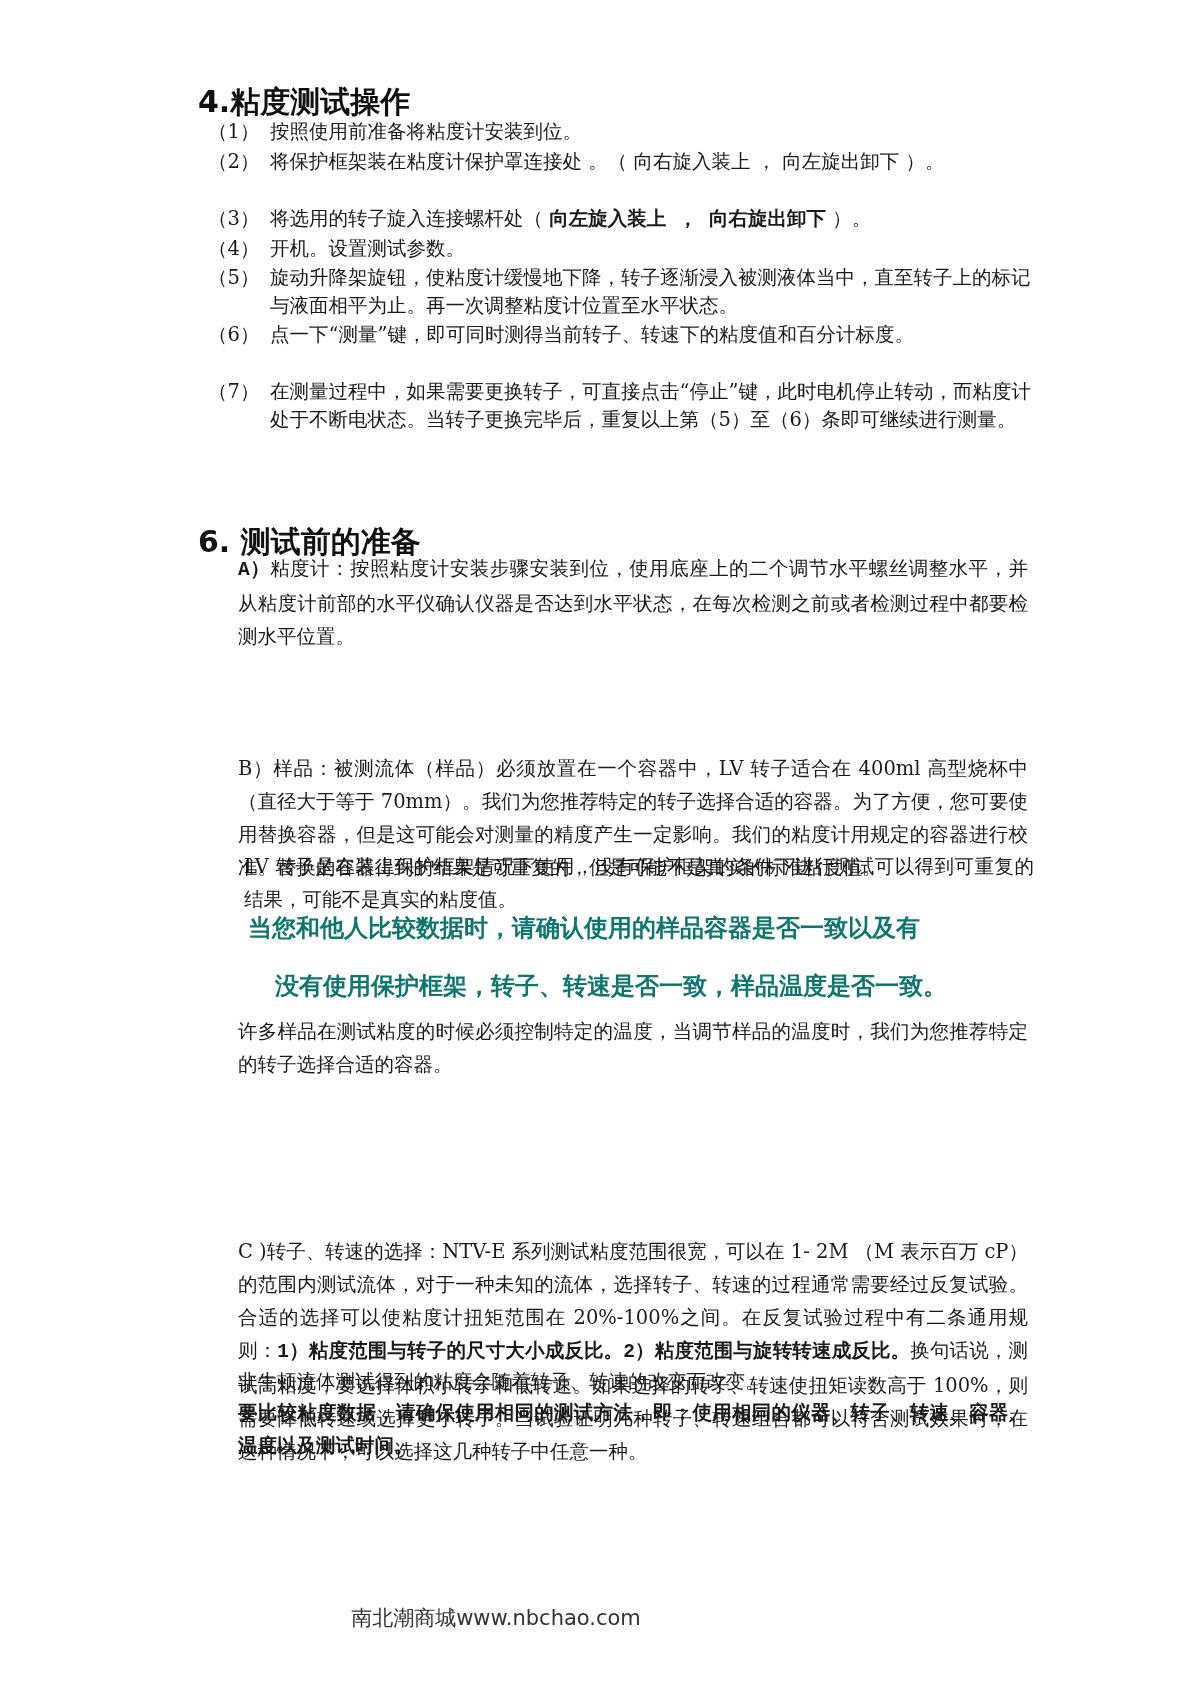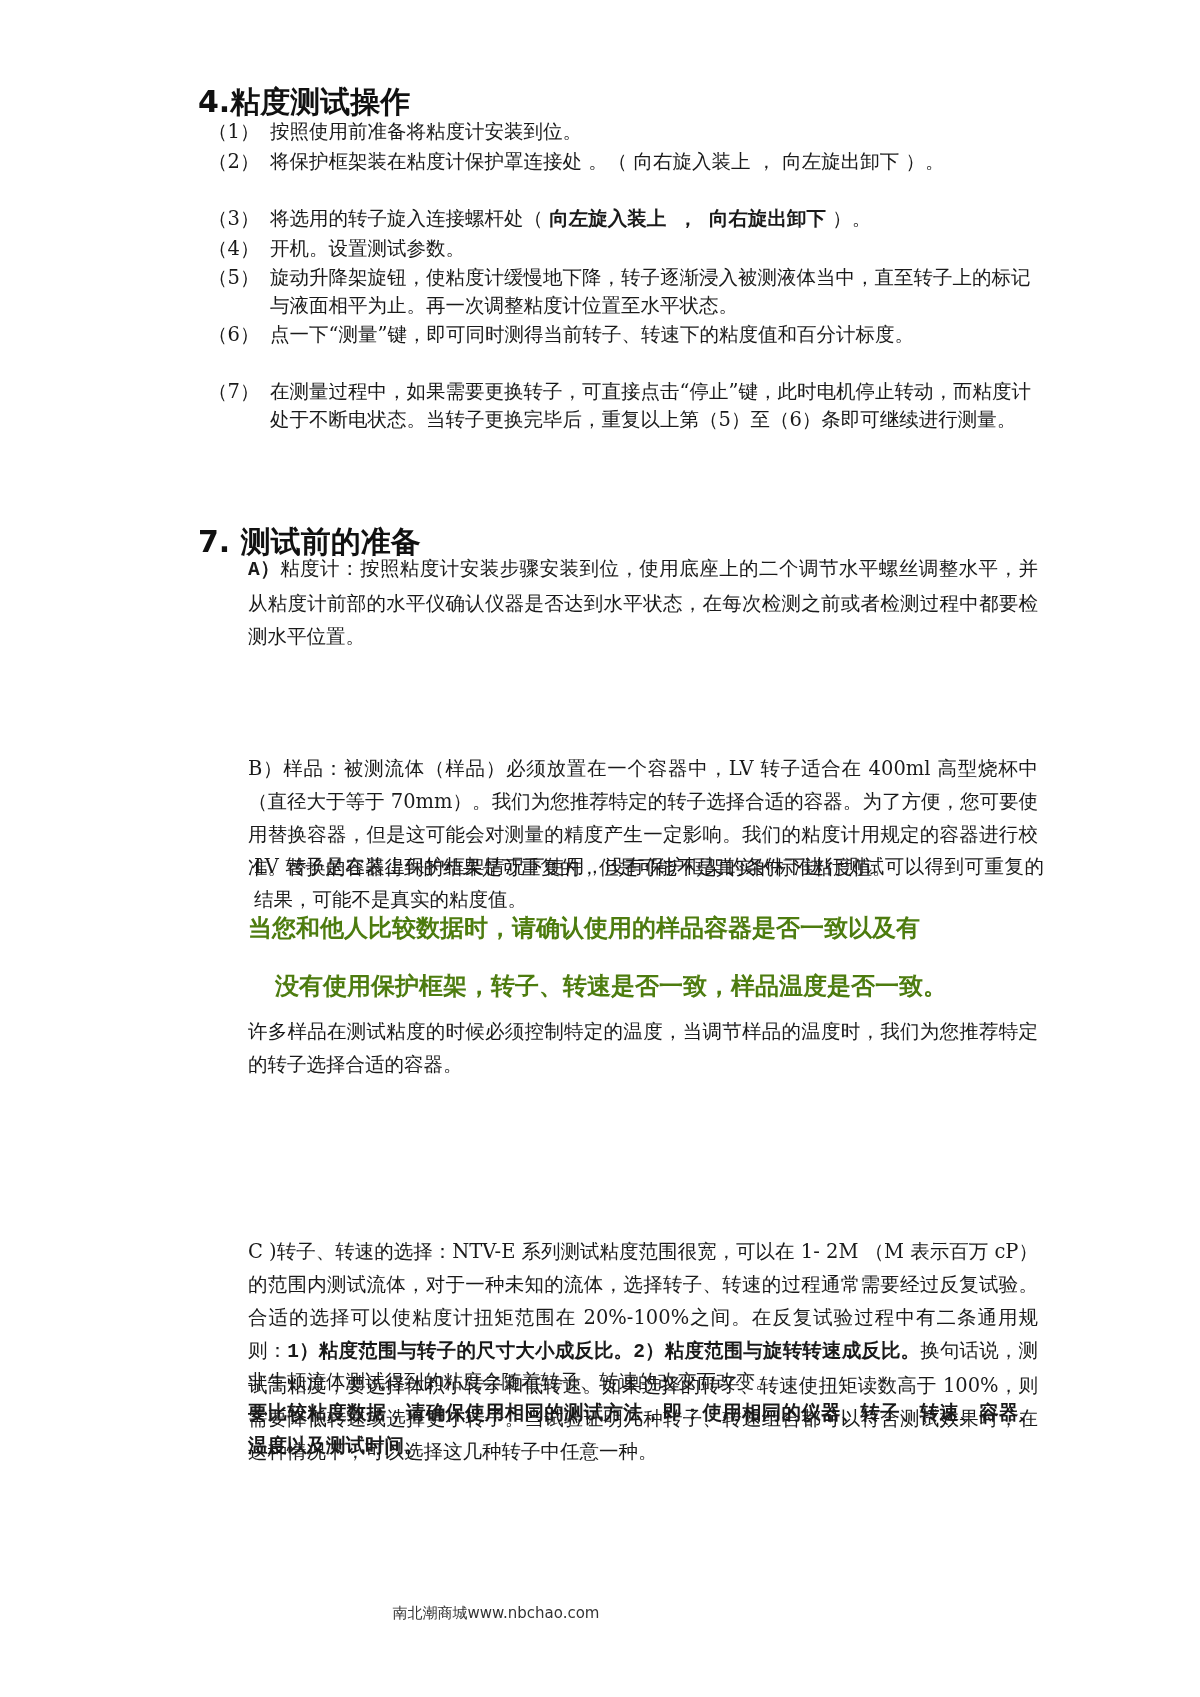--- a/index.html
+++ b/index.html
@@ -3,26 +3,26 @@
 <meta charset="utf-8">
 <style>
   html, body { margin: 0; padding: 0; background: #ffffff; }
   body { width: 1200px; height: 1697px; position: relative; overflow: hidden;
          font-family: "DejaVu Serif", "Liberation Serif", serif; color: #1a1a1a; }
   h1.sec { position: absolute; margin: 12px; font-family: "DejaVu Sans", "Liberation Sans", sans-serif;
            font-weight: bold; font-size: 30px; color: #111; letter-spacing: 0px; }
   .item { position: absolute; left: 208px; width: 830px; font-size: 19.5px; line-height: 28px; }
   .item .num { position: absolute; left: 0; top: 0; width: 60px; }
   .item .txt { position: absolute; left: 62px; width: 768px; }
-  .para { position: absolute; left: 248px; width: 790px; font-size: 19.5px; line-height: 33px; text-align: justify; }
+  .para { position: absolute; left: 238px; width: 790px; font-size: 19.5px; line-height: 33px; text-align: justify; }
   .bold { font-weight: bold; font-family: Liberation Mono, monospace; }
   .big-bold { position: absolute; left: 248px; width: 800px; font-size: 24px; font-weight: bold;
-              font-family: Liberation Mono, monospace; color: #4d7c0f; }
+              font-family: Liberation Mono, monospace; color: #0f766e; }
   .footer { position: absolute; top: 1604px; left: 0; width: 992px; text-align: center;
-            font-family: "DejaVu Sans", "Liberation Sans", sans-serif; font-size: 15px; color: #333; }
+            font-family: "DejaVu Sans", "Liberation Sans", sans-serif; font-size: 21px; color: #333; }
 </style>
 </head>
 <body>
 
 <h1 class="sec" style="left:186px; top:70px;">4.粘度测试操作</h1>
 
 <div class="item" style="top:118px;">
   <span class="num">（1）</span>
   <span class="txt">按照使用前准备将粘度计安装到位。</span>
 </div>
@@ -44,21 +44,21 @@
 </div>
 <div class="item" style="top:321px;">
   <span class="num">（6）</span>
   <span class="txt">点一下“测量”键，即可同时测得当前转子、转速下的粘度值和百分计标度。</span>
 </div>
 <div class="item" style="top:378px;">
   <span class="num">（7）</span>
   <span class="txt">在测量过程中，如果需要更换转子，可直接点击“停止”键，此时电机停止转动，而粘度计处于不断电状态。当转子更换完毕后，重复以上第（5）至（6）条即可继续进行测量。</span>
 </div>
 
-<h1 class="sec" style="left:186px; top:510px;">7. 测试前的准备</h1>
+<h1 class="sec" style="left:186px; top:510px;">6. 测试前的准备</h1>
 
 <div class="para" style="top:552px;">
   <span class="bold">A）</span><span>粘度计：按照粘度计安装步骤安装到位，使用底座上的二个调节水平螺丝调整水平，并从粘度计前部的水平仪确认仪器是否达到水平状态，在每次检测之前或者检测过程中都要检测水平位置。</span>
 </div>
 
 <div class="para" style="top:752px;">B）样品：被测流体（样品）必须放置在一个容器中，LV 转子适合在 400ml 高型烧杯中（直径大于等于 70mm）。我们为您推荐特定的转子选择合适的容器。为了方便，您可要使用替换容器，但是这可能会对测量的精度产生一定影响。我们的粘度计用规定的容器进行校准。替换的容器得到的结果是可重复的，但是可能不是真实的标准粘度值。</div>
 <div class="para" style="top:850px;margin-left:6px;">LV 转子是在装上保护框架情况下使用，没有保护框架的条件下进行测试可以得到可重复的结果，可能不是真实的粘度值。</div>
 
 <div class="big-bold" style="top:912px;">当您和他人比较数据时，请确认使用的样品容器是否一致以及有</div>
 <div class="big-bold" style="top:970px;margin-left:27px;">没有使用保护框架，转子、转速是否一致，样品温度是否一致。</div>

